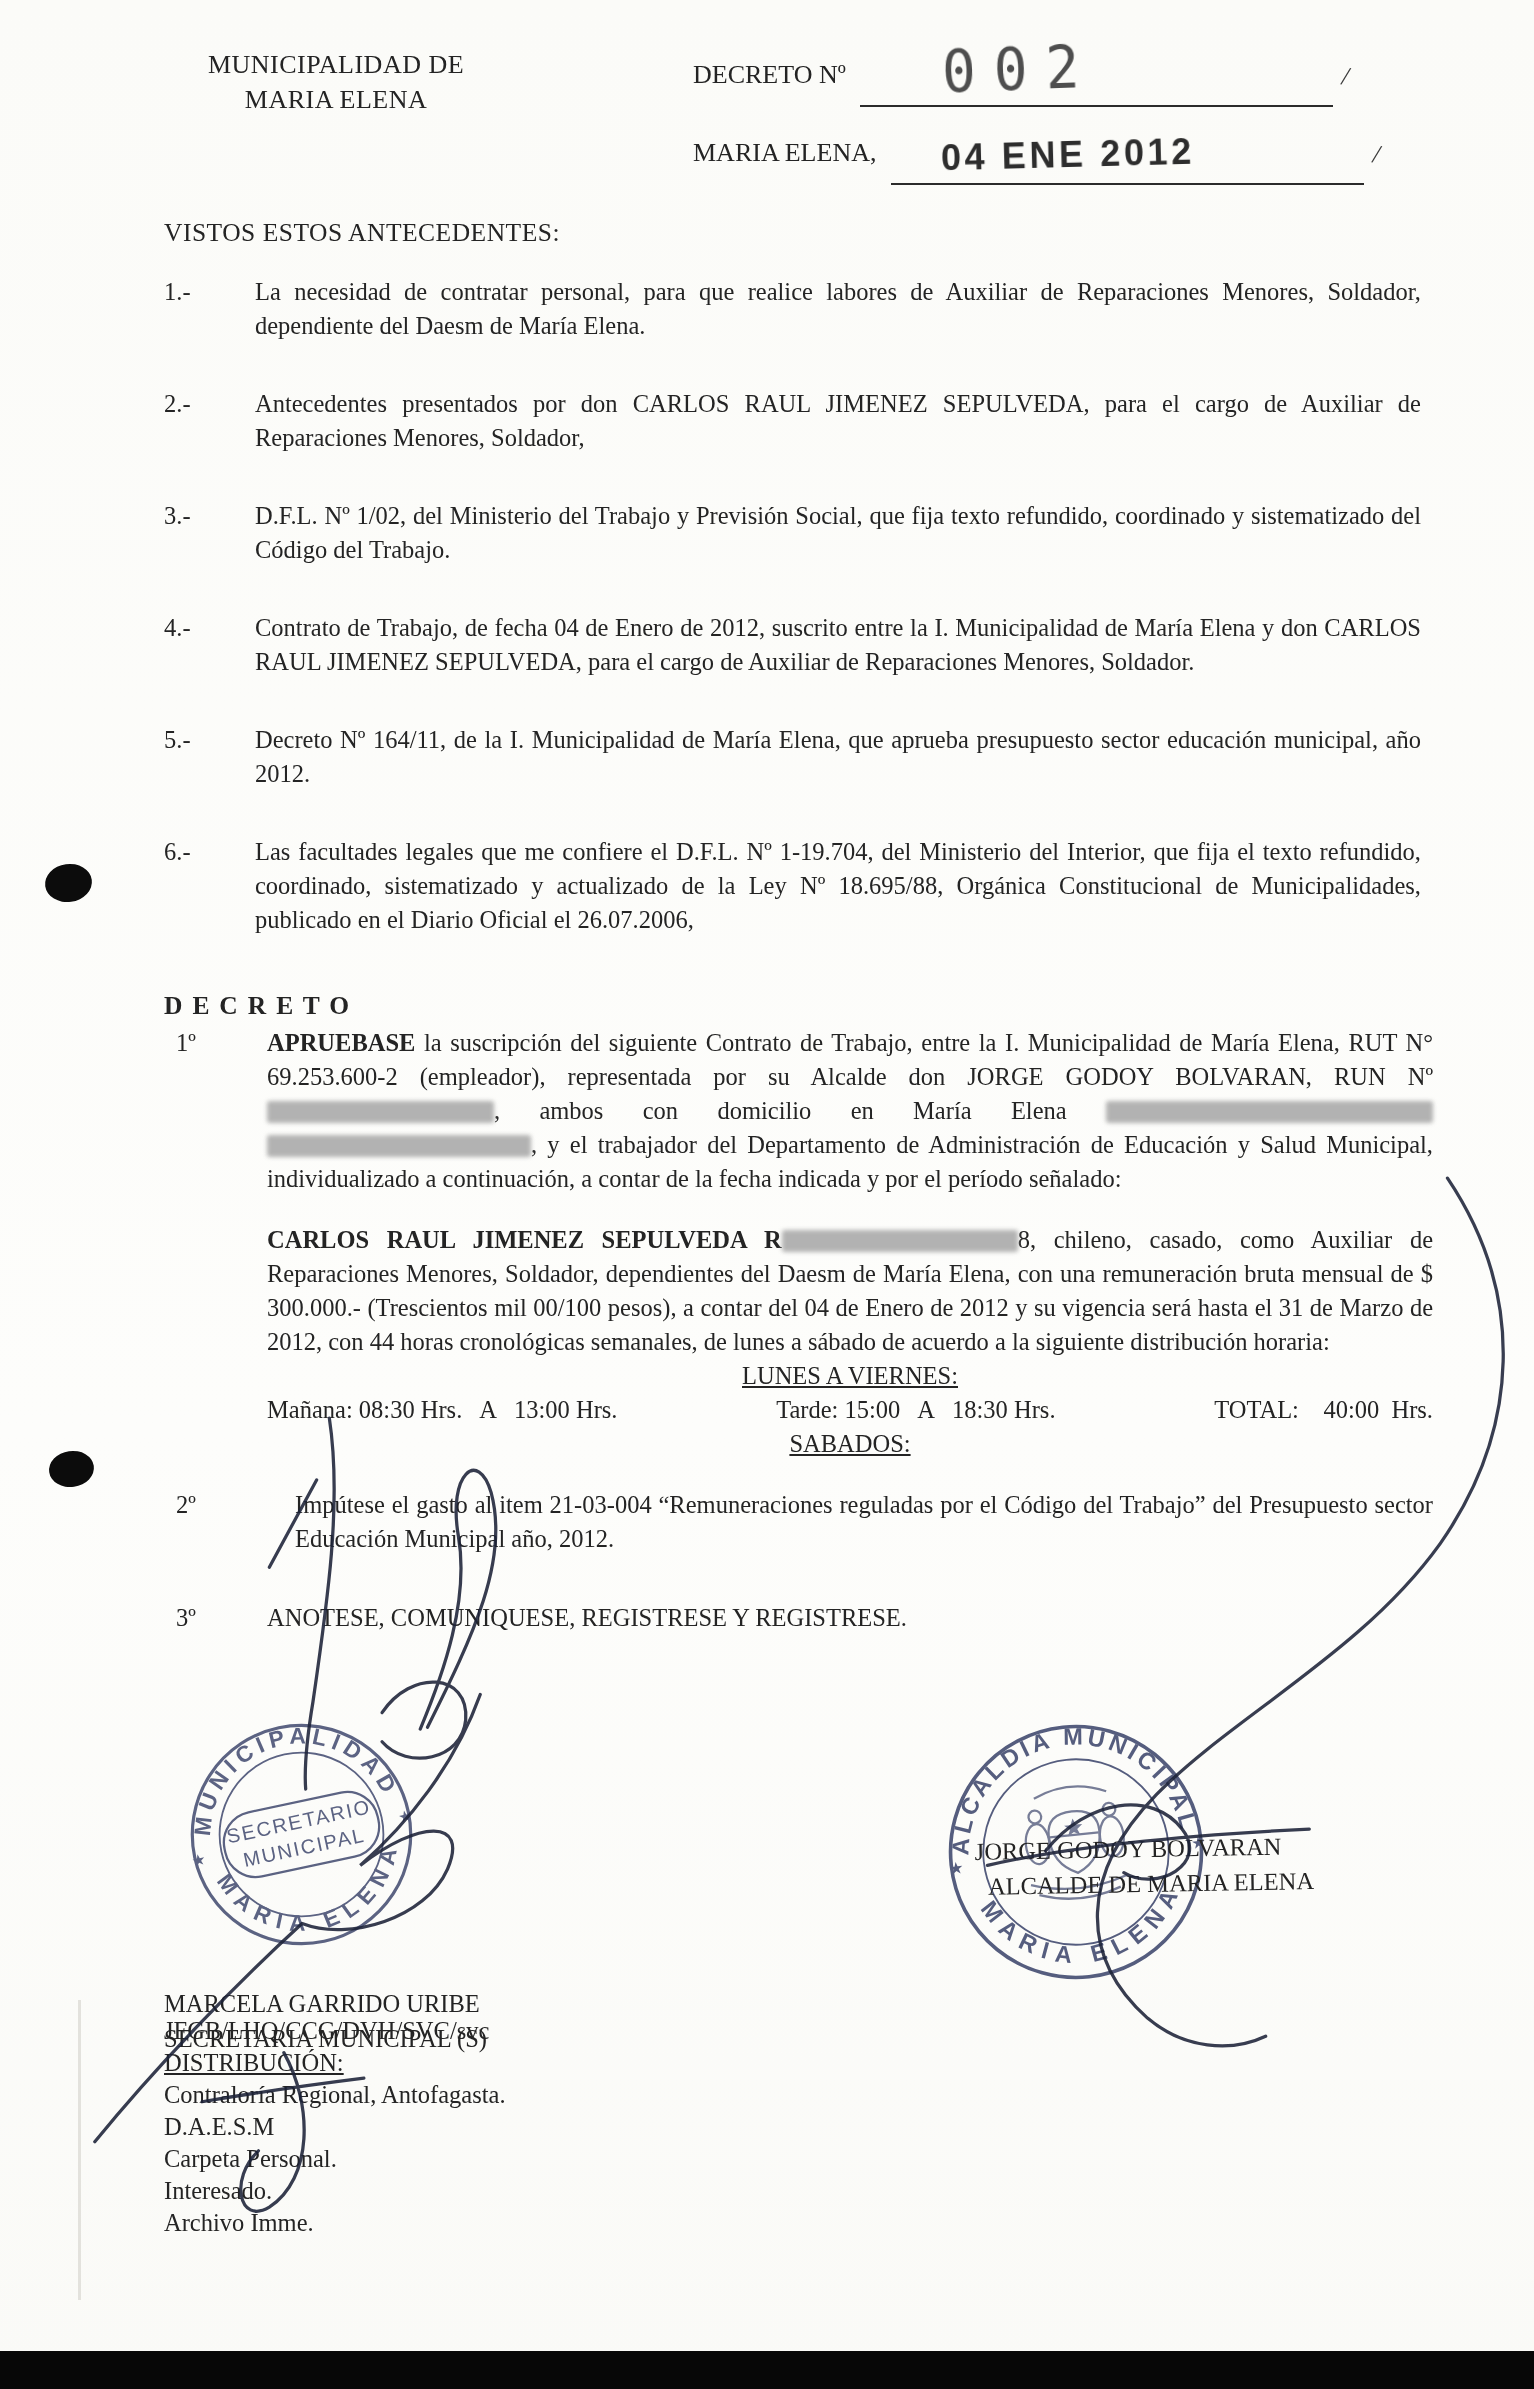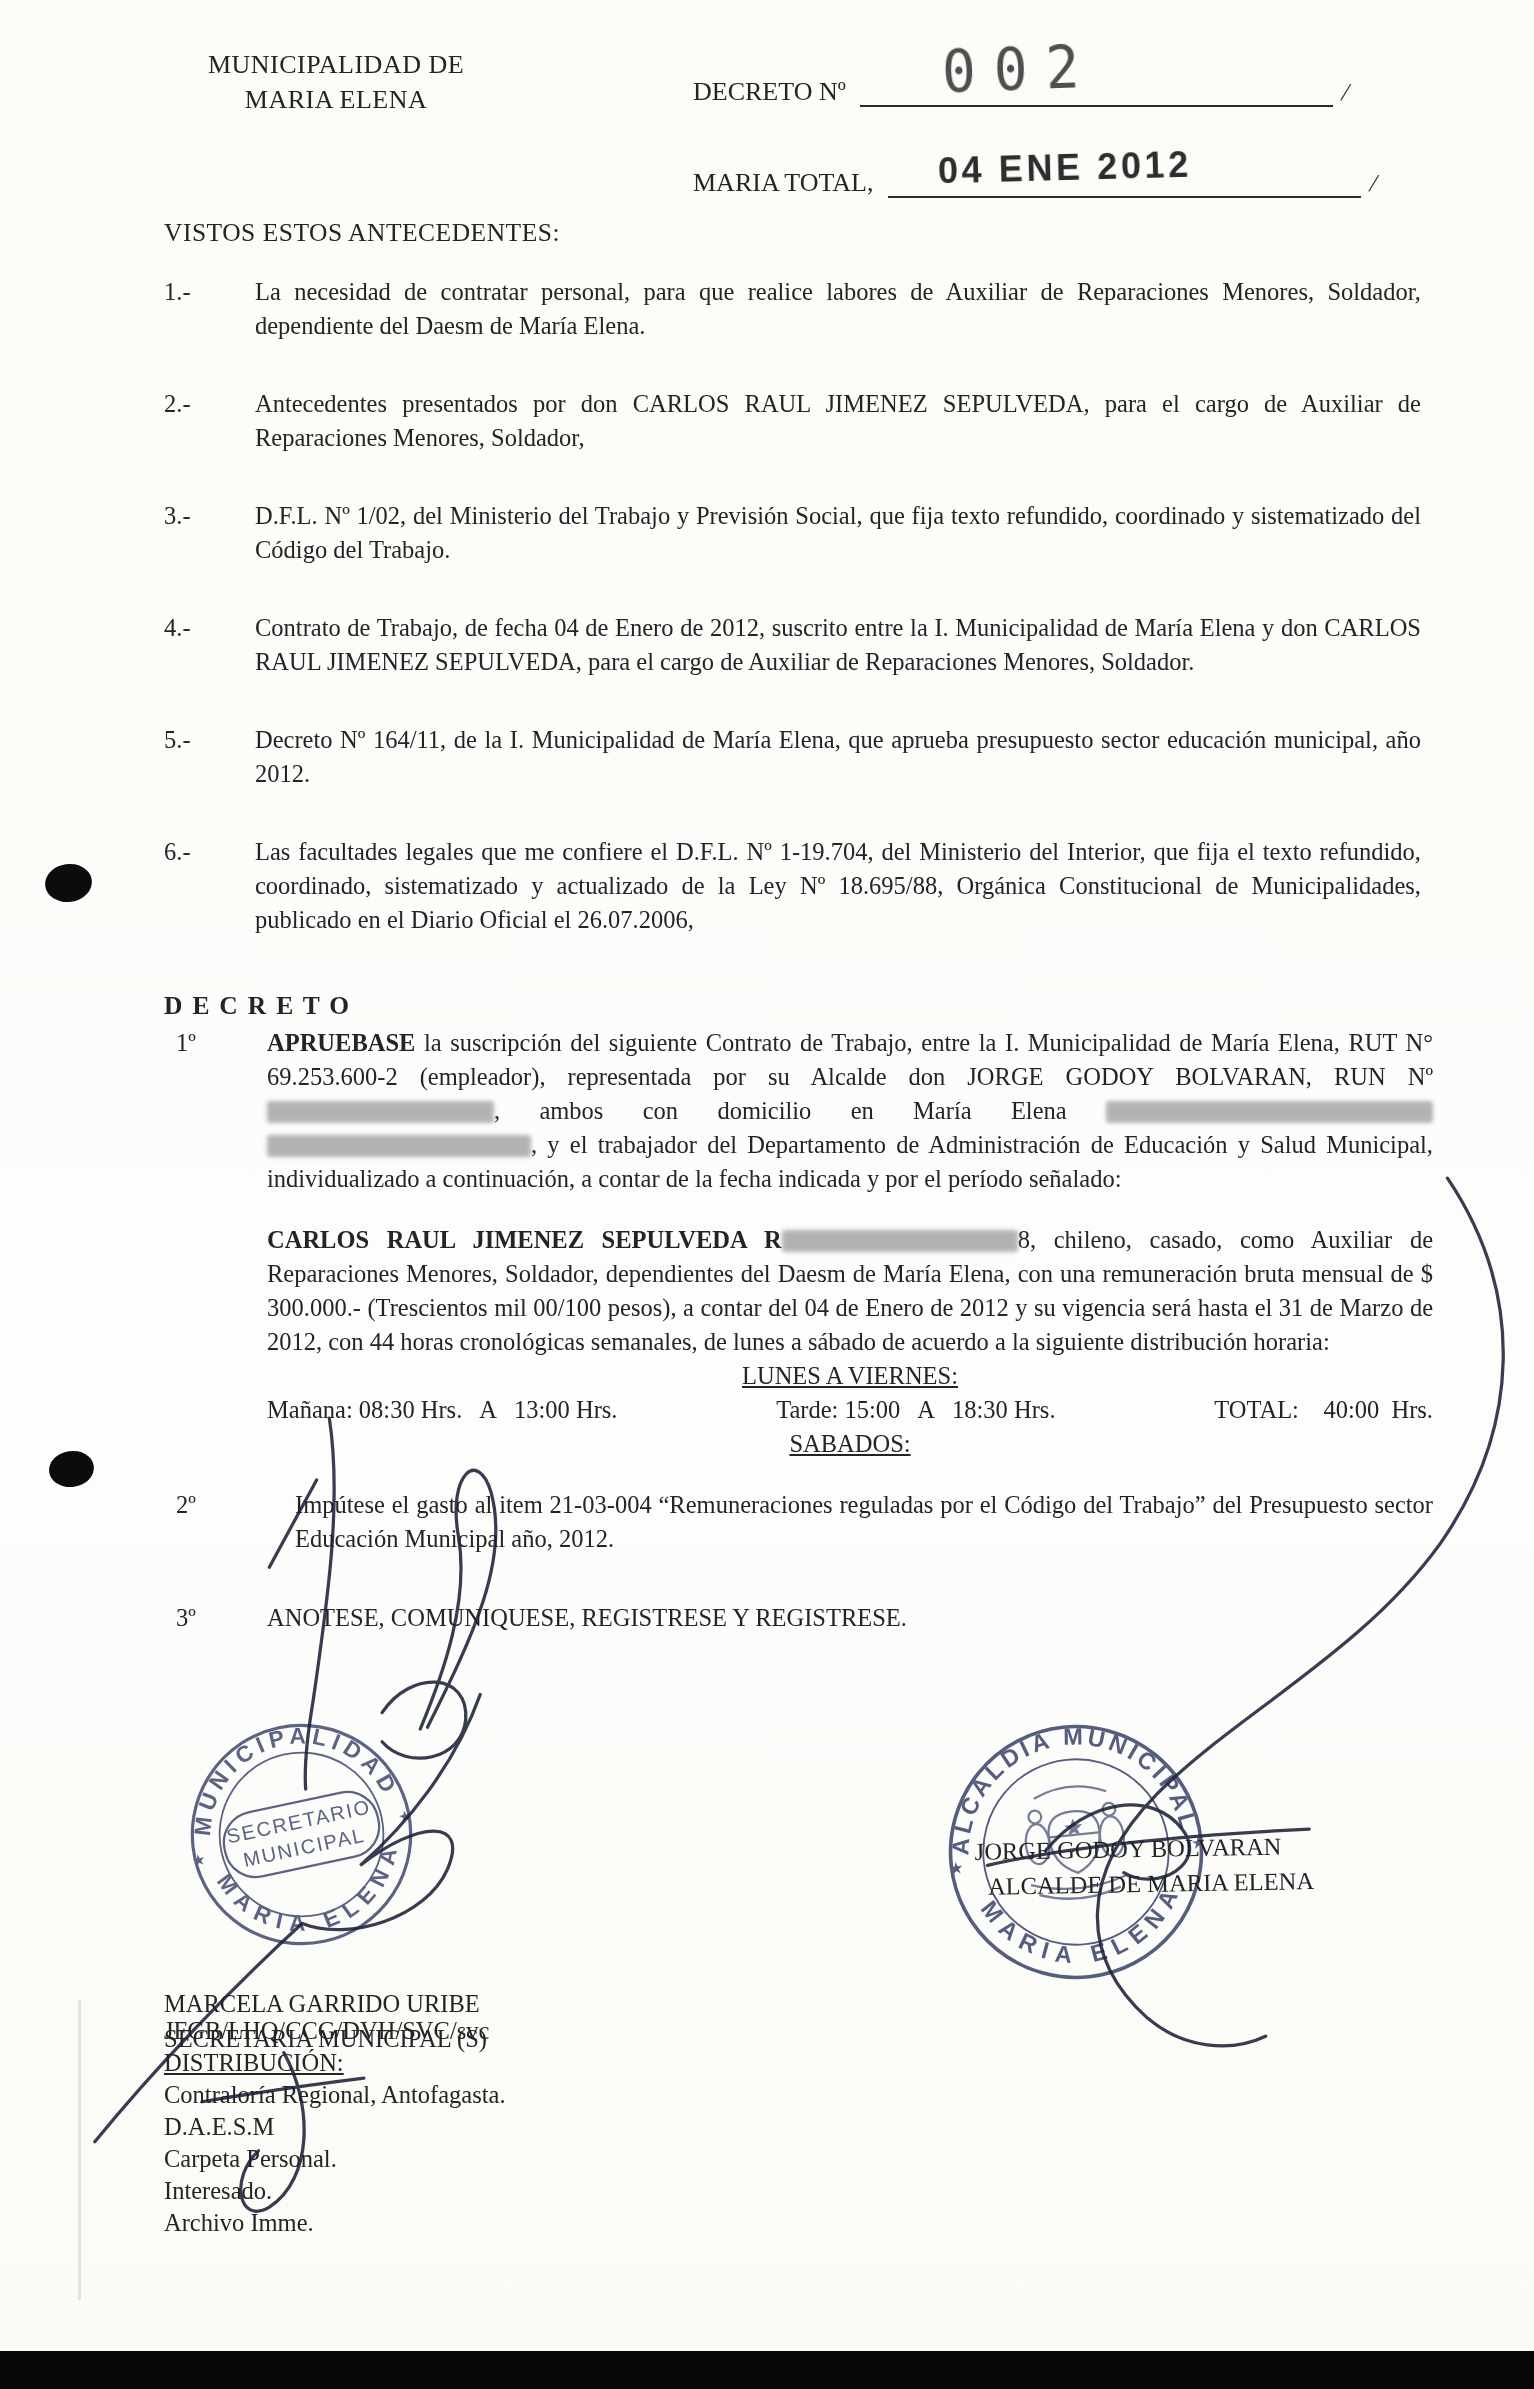--- a/index.html
+++ b/index.html
@@ -6,21 +6,21 @@
   html,body { background:#ffffff; }
   .page {
     position:relative; width:1535px; height:2389px; overflow:hidden;
     background:linear-gradient(180deg,#fbfbf8 0%, #fdfdfb 60%, #fafaf7 100%);
     font-family:"Liberation Serif", serif; color:#242424;
   }
   
   .hdr-left { position:absolute; left:186px; top:47px; width:300px; text-align:center;
               font-size:26px; line-height:35px; letter-spacing:0.5px; }
   .hdr-right { position:absolute; left:693px; top:60px; width:727px; }
-  .hdr-row { display:flex; align-items:flex-end; margin-bottom:44px; }
+  .hdr-row { display:flex; align-items:flex-start; margin-bottom:31px; }
   .hdr-label { font-size:26px; white-space:pre; padding-right:14.5px; }
   .fill { position:relative; display:inline-block; width:473px; height:47px;
           border-bottom:2.7px solid #2b2b2b; text-align:center; }
   .stamp-num { position:absolute; left:82px; top:-23.6px;
                font-family:"DejaVu Sans Mono", monospace; font-size:56px; color:#4e4e4e;
                letter-spacing:18px; transform:rotate(-2deg) scaleY(1.05);
                filter:blur(0.6px); white-space:pre; }
   .date-stamp { position:absolute; left:50px; top:-3.6px;
                 font-family:"Liberation Sans", sans-serif; font-weight:700; font-size:36px;
                 color:#2d2d2d; letter-spacing:3.6px; transform:rotate(-1.5deg);
@@ -79,21 +79,21 @@
 
   <div class="hdr-right">
     <div class="hdr-row">
       <span class="hdr-label">DECRETO Nº</span>
       <span class="fill">
         <span class="stamp-num">002</span>
       </span>
       <span class="slash">/</span>
     </div>
     <div class="hdr-row">
-      <span class="hdr-label">MARIA TOTAL,</span>
+      <span class="hdr-label">MARIA ELENA,</span>
       <span class="fill">
         <span class="date-stamp">04 ENE 2012</span>
       </span>
       <span class="slash">/</span>
     </div>
   </div>
 
   <div class="vistos">VISTOS ESTOS ANTECEDENTES:</div>
 
   <div class="ants">

